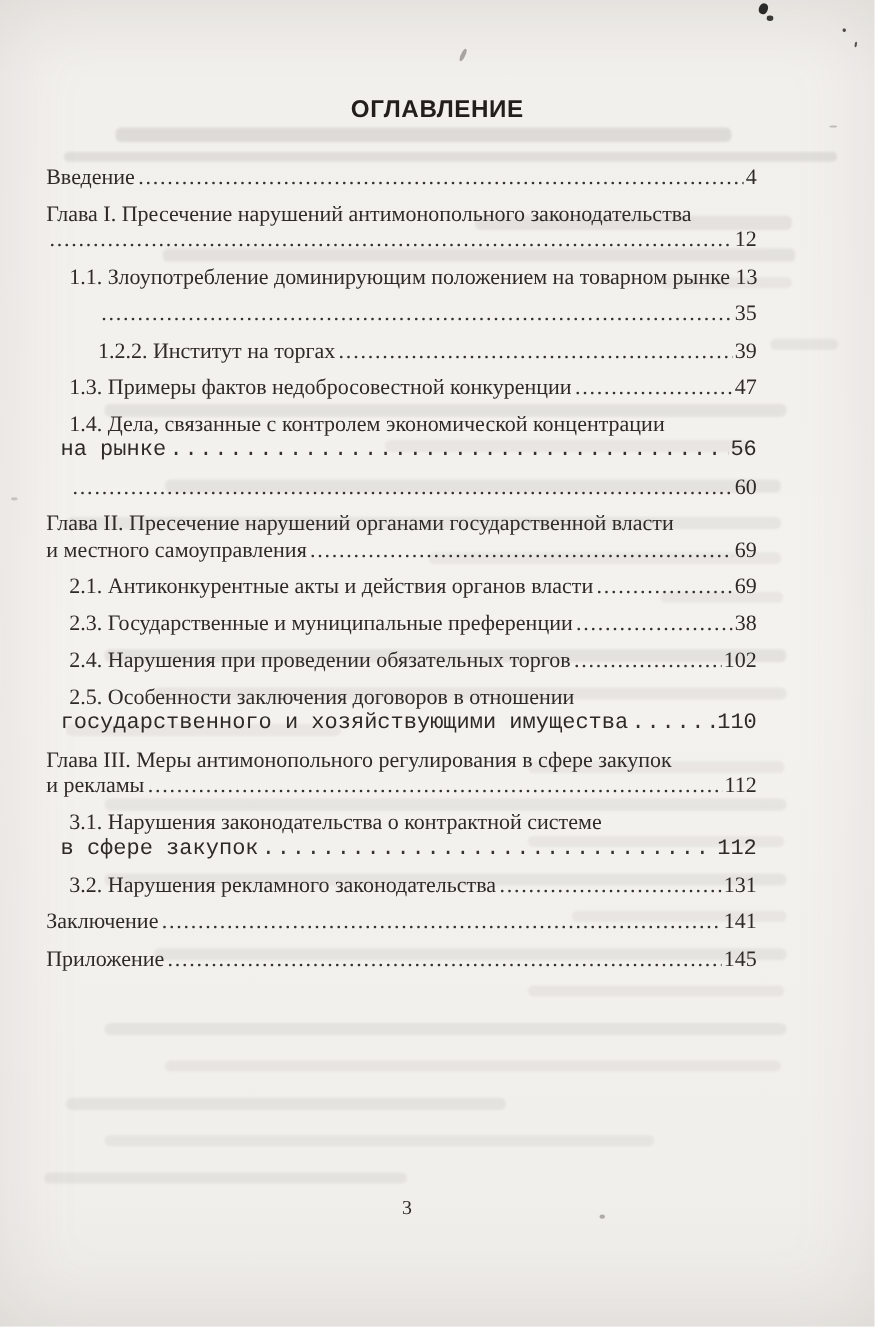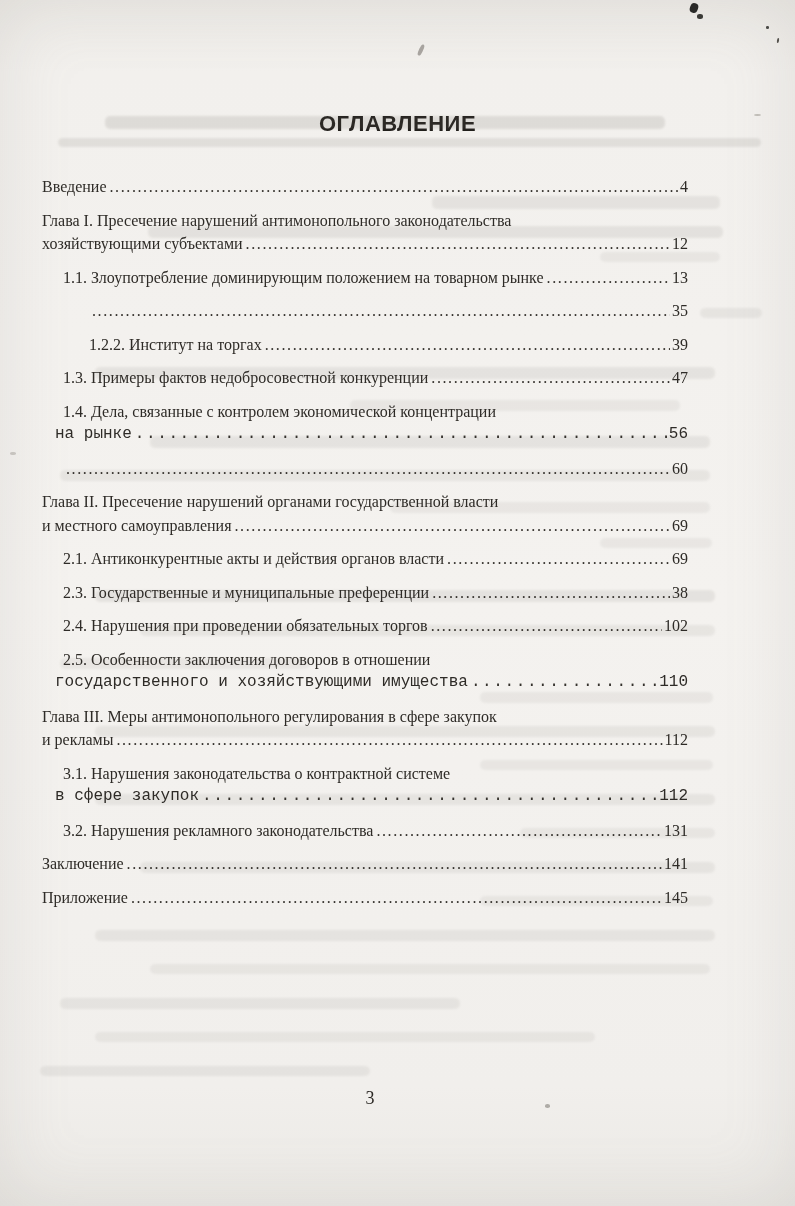--- a/index.html
+++ b/index.html
@@ -6,29 +6,29 @@
   body{
     width:795px;height:1206px;position:relative;overflow:hidden;
     background:linear-gradient(180deg,#edebe7 0%,#f2f0ed 6%,#f4f2ef 50%,#f1efec 90%,#ebe9e5 100%);
     font-family:"Liberation Serif","DejaVu Serif",serif;
     color:#2e2b27;
   }
   .sheet{position:absolute;inset:0;}
   .vignette{position:absolute;inset:0;pointer-events:none;
     box-shadow:inset 0 0 70px rgba(150,144,136,0.18);}
   .title{
-    margin:0;padding-top:111px;text-align:center;
+    margin:0;padding-top:86px;text-align:center;
     font-family:"Liberation Sans","DejaVu Sans",sans-serif;
     font-weight:bold;font-size:22px;line-height:26px;letter-spacing:0.5px;
     color:#211e1b;
   }
   .toc{margin:38px 107px 0 42px;position:relative;z-index:2;}
   .entry{margin-top:10px;}
   .entry:first-child{margin-top:0;}
-  .line{display:flex;align-items:baseline;line-height:23.5px;font-size:16px;}
+  .line{display:flex;align-items:baseline;line-height:23.5px;font-size:20px;}
   .indent-1 > .line{padding-left:21px;}
   .indent-1 > .line.cont{padding-left:13px;font-family:Liberation Mono, monospace;}
   .indent-2 > .line{padding-left:47px;}
   .txt{white-space:nowrap;}
   .dots{flex:1;overflow:hidden;white-space:nowrap;margin:0 2px 0 3px;letter-spacing:1.6px;color:#35322d;}
   .dots::after{content:"..........................................................................................................................................................";}
   .pg{white-space:nowrap;}
   .pagenum{position:absolute;top:1088px;left:0;width:740px;text-align:center;
     font-size:18px;color:#2c2925;z-index:2;}
   
@@ -46,21 +46,20 @@
           <span class="txt">Введение</span>
           <span class="dots"></span>
           <span class="pg">4</span>
         </div>
       </div>
       <div class="entry indent-0">
         <div class="line">
           <span class="txt">Глава I. Пресечение нарушений антимонопольного законодательства</span>
         </div>
         <div class="line cont">
-          <span class="txt">хозяйствующими субъектами</span>
           <span class="dots"></span>
           <span class="pg">12</span>
         </div>
       </div>
       <div class="entry indent-1">
         <div class="line">
           <span class="txt">1.1. Злоупотребление доминирующим положением на товарном рынке</span>
           <span class="dots"></span>
           <span class="pg">13</span>
         </div>

